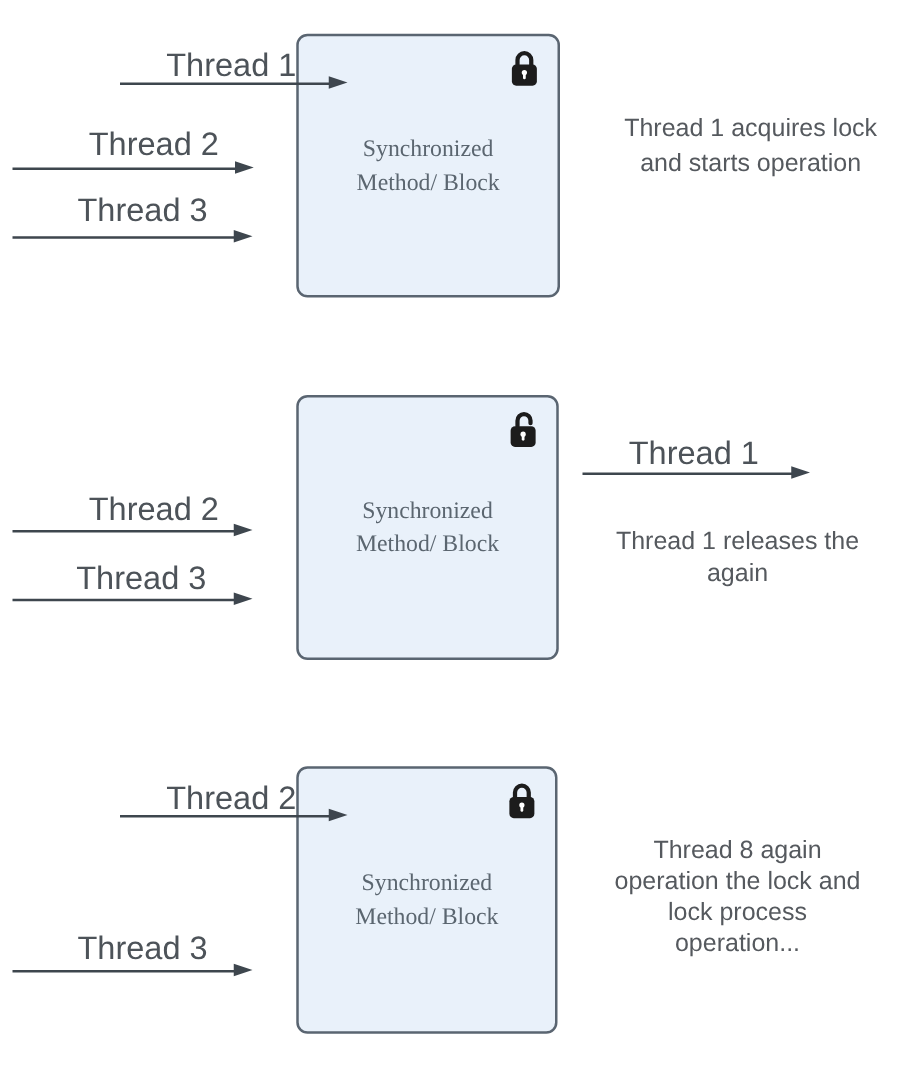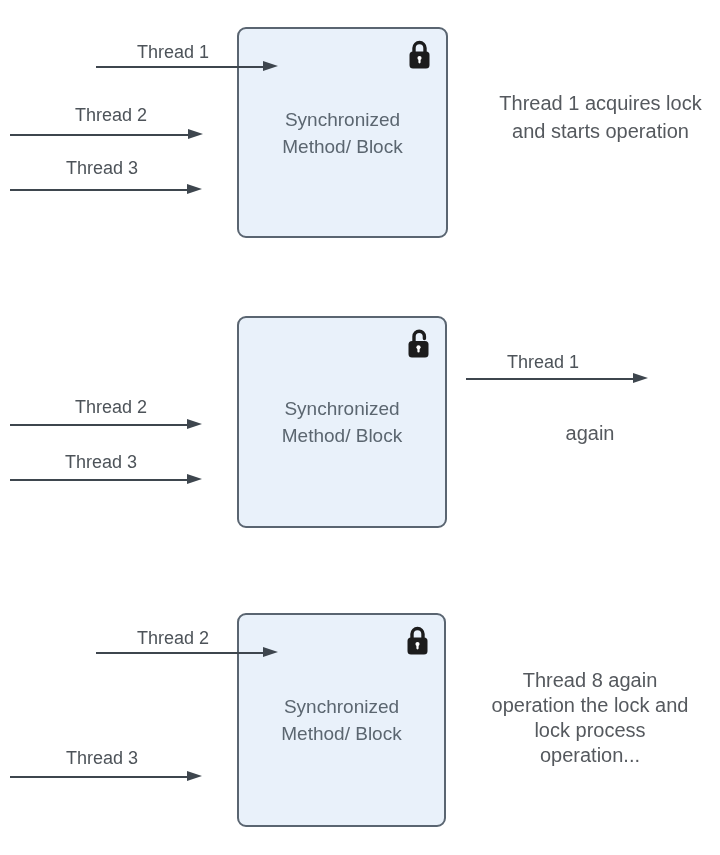--- a/index.html
+++ b/index.html
@@ -20,30 +20,31 @@
     display: flex;
     align-items: center;
     justify-content: center;
     z-index: 1;
   }
   .box-title {
     text-align: center;
     font-size: 19px;
     line-height: 27px;
     color: var(--box-title, #5b6670);
+    font-family: Liberation Serif, serif;
   }
   .lock {
     position: absolute;
     top: 10px;
     right: 13px;
   }
   .tlabel {
     position: absolute;
-    text-align: center;
-    font-size: 18px;
+    text-align: right;
+    font-size: 26px;
     line-height: 22px;
     color: var(--label-text, #4d5359);
     z-index: 2;
     white-space: nowrap;
   }
   .arrow { position: absolute; height: 0; z-index: 2; }
   .arrow .shaft {
     position: absolute;
     left: 0; right: 11px; top: -1px;
     height: 2px;
@@ -132,20 +133,21 @@
     <span class="head"></span>
   </div>
 
   <div class="tlabel" style="left:503px; top:351px; width:80px;">Thread 1</div>
   <div class="arrow" style="left:466px; top:379px; width:182px;">
     <span class="shaft"></span>
     <span class="head"></span>
   </div>
 
   <div class="caption" style="left:480px; top:420px; width:220px; line-height:26px;">
+    <div>Thread 1 releases the</div>
     <div>again</div>
   </div>
 
   <div class="sync-box" style="left:237px; top:613px; width:209px; height:214px;">
     <svg class="lock" width="27" height="31" viewBox="0 0 27 31">
       <path d="M8 14 V9 a5.5 5.5 0 0 1 11 0 V14" fill="none" stroke="#1c1c1c" stroke-width="3.4"></path>
       <rect x="3.5" y="12.5" width="20" height="17" rx="3.5" fill="#1c1c1c"></rect>
       <circle cx="13.5" cy="19" r="2.1" fill="#ffffff"></circle>
       <rect x="12.4" y="19" width="2.2" height="5.4" rx="1.1" fill="#ffffff"></rect>
     </svg>

